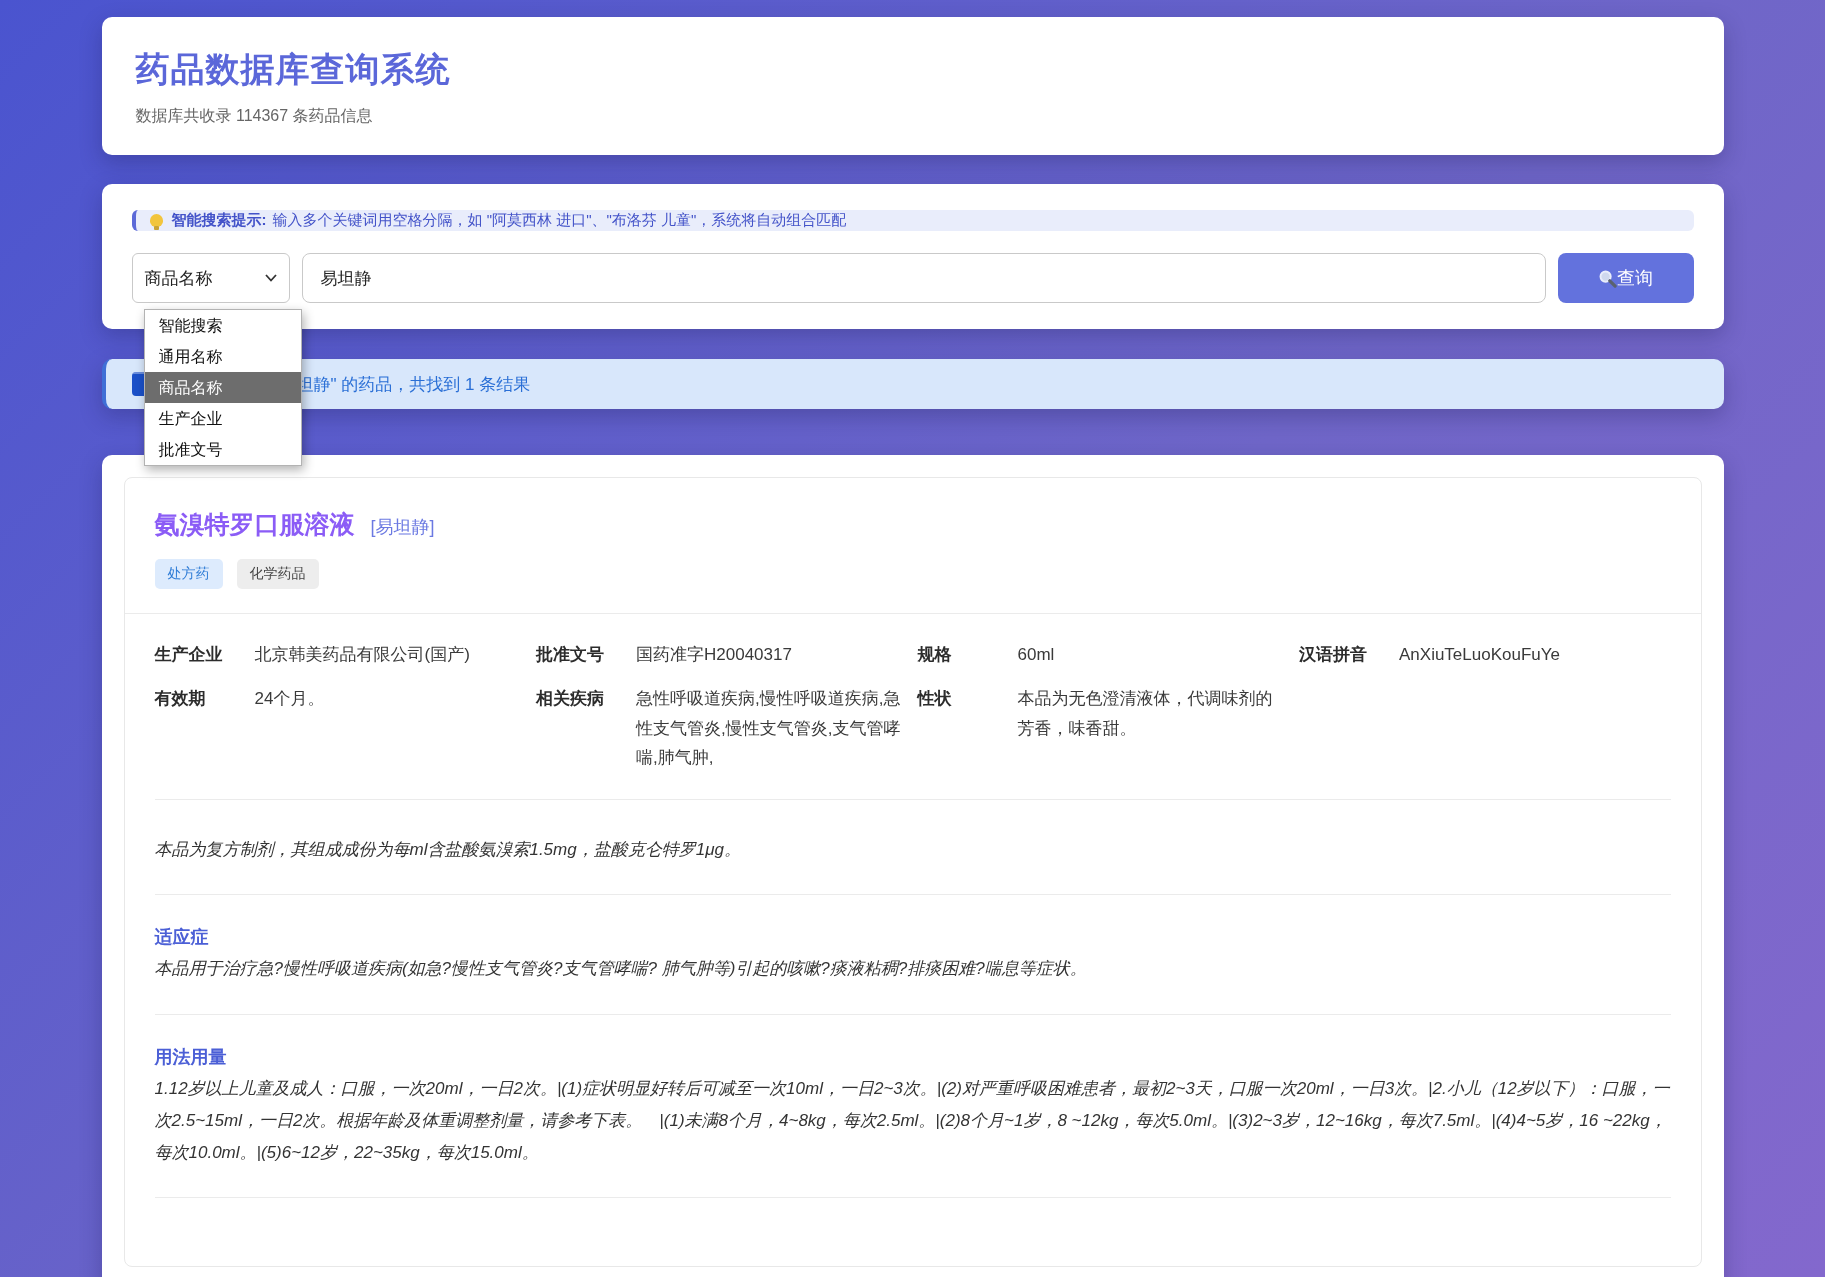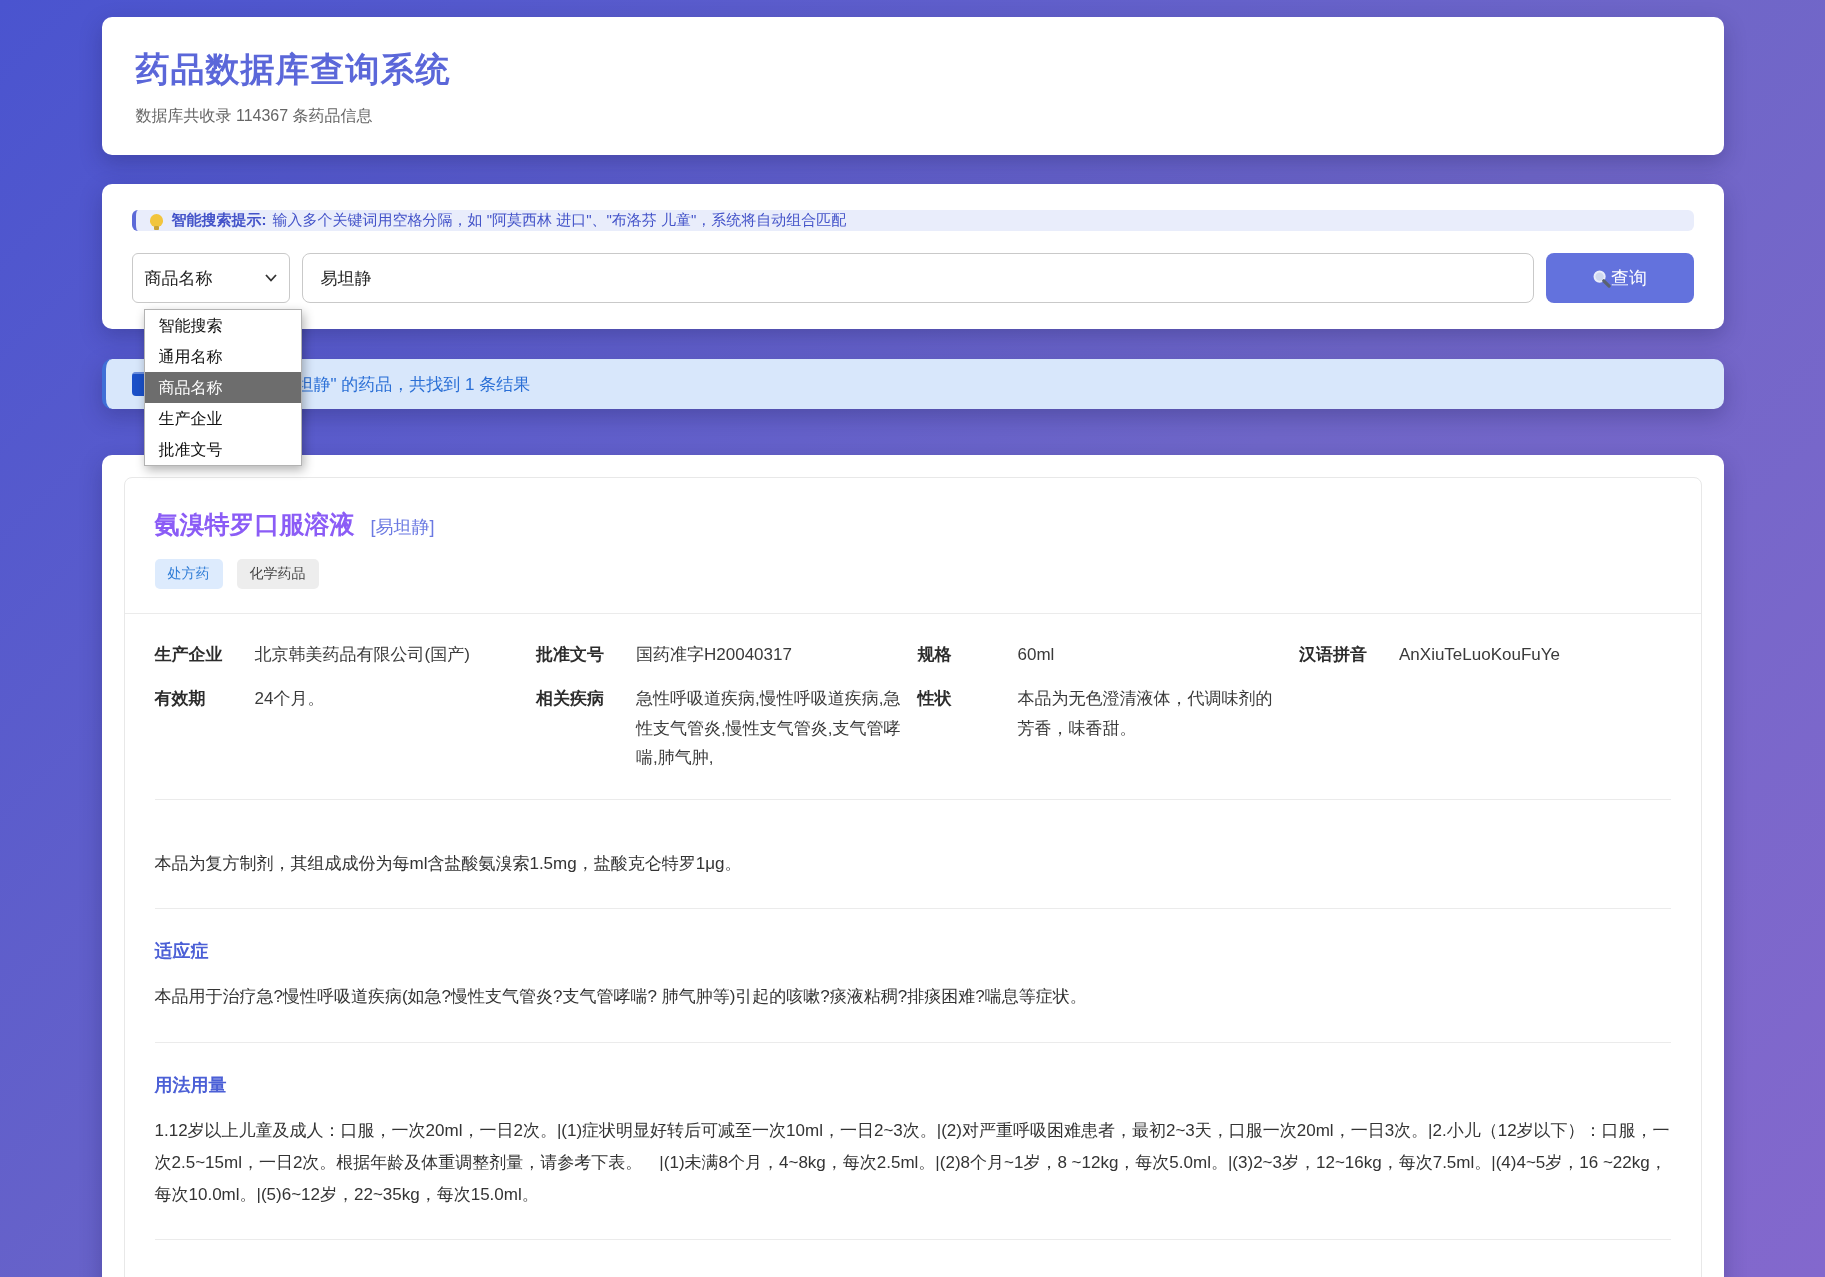--- a/index.html
+++ b/index.html
@@ -39,21 +39,21 @@
     width:158px; height:50px; border:1px solid #c9c9c9; border-radius:6px;
     background:#fff; display:flex; align-items:center; justify-content:space-between;
     padding:0 12px; font-size:17px; color:#222; cursor:default;
   }
   .search-input {
     flex:1; height:50px; margin:0 12px; border:1px solid #c9c9c9; border-radius:8px;
     font-size:17px; padding:0 18px; color:#222; outline:none;
     font-family:"Liberation Sans","DejaVu Sans",sans-serif;
   }
   .query-btn {
-    width:148px; height:50px; border:none; border-radius:8px; background:#6372dd;
+    width:136px; height:50px; border:none; border-radius:8px; background:#6372dd;
     color:#fff; font-size:18px; display:flex; align-items:center; justify-content:center;
     cursor:pointer; font-family:inherit;
   }
 
   
   .dropdown {
     position:absolute; left:12px; top:56px; width:158px; background:#fff;
     border:1px solid #b3b3b3; box-shadow:2px 4px 10px rgba(0,0,0,.3); z-index:60;
   }
   .dropdown .opt { height:31px; line-height:31px; padding:0 14px; font-size:16px; color:#111; }
@@ -89,21 +89,21 @@
     margin-top:26px; display:grid; grid-template-columns:repeat(4,1fr);
     row-gap:14px; column-gap:10px; font-size:17px; line-height:1.75;
   }
   .info-cell { display:flex; align-items:flex-start; }
   .info-label { width:100px; flex:0 0 auto; font-weight:bold; color:#2c2c2c; }
   .info-value { color:#3a3a3a; padding-right:6px; }
 
   .section { border-top:1px solid #ebebeb; padding:30px 0 28px; margin-top:26px; }
   .section + .section { margin-top:0; }
   .section-title { font-size:18px; font-weight:bold; color:#4b5fd6; }
-  .section-content { margin-top:18px; font-size:17px; color:#333; line-height:1.9; }
+  .section-content { margin-top:4px; font-size:17px; color:#333; line-height:1.9;font-style:italic; }
 
   .mag-icon { display:inline-block; }
 </style>
 </head>
 <body>
 
 <div class="container">
 
   <div class="card header-card">
     <div class="app-title">药品数据库查询系统</div>

